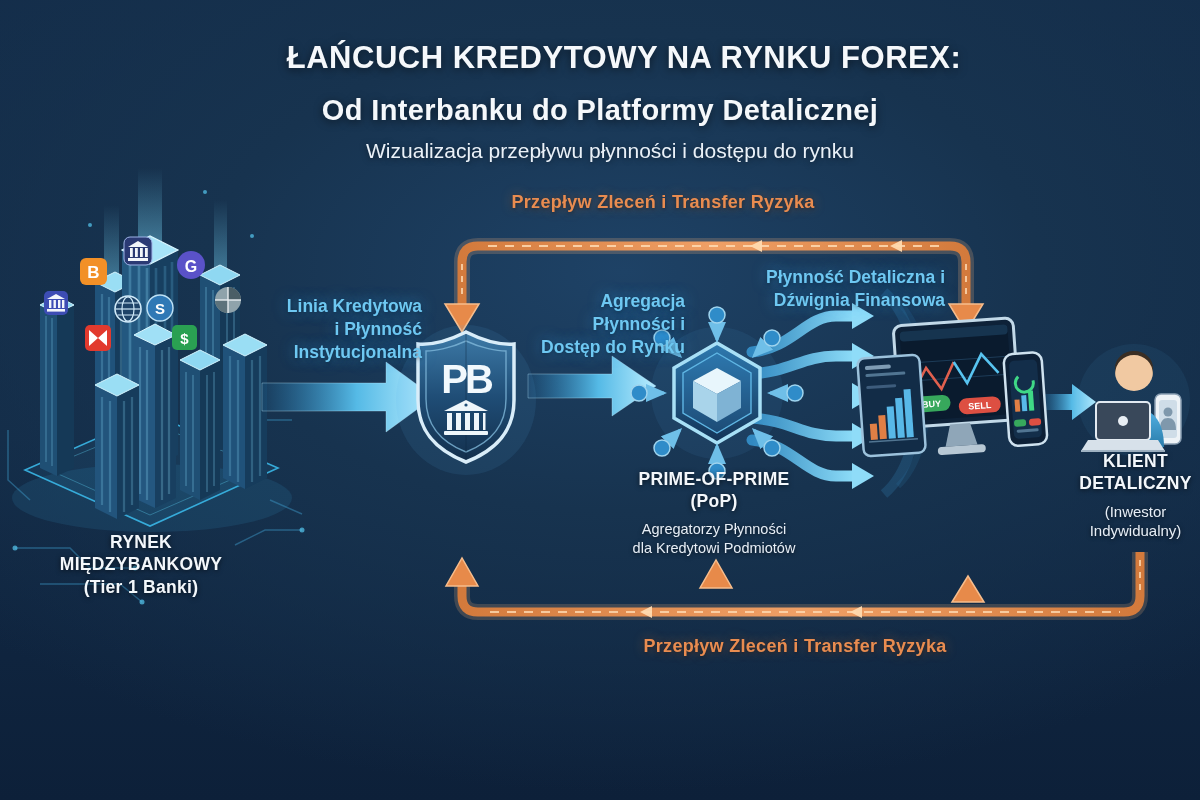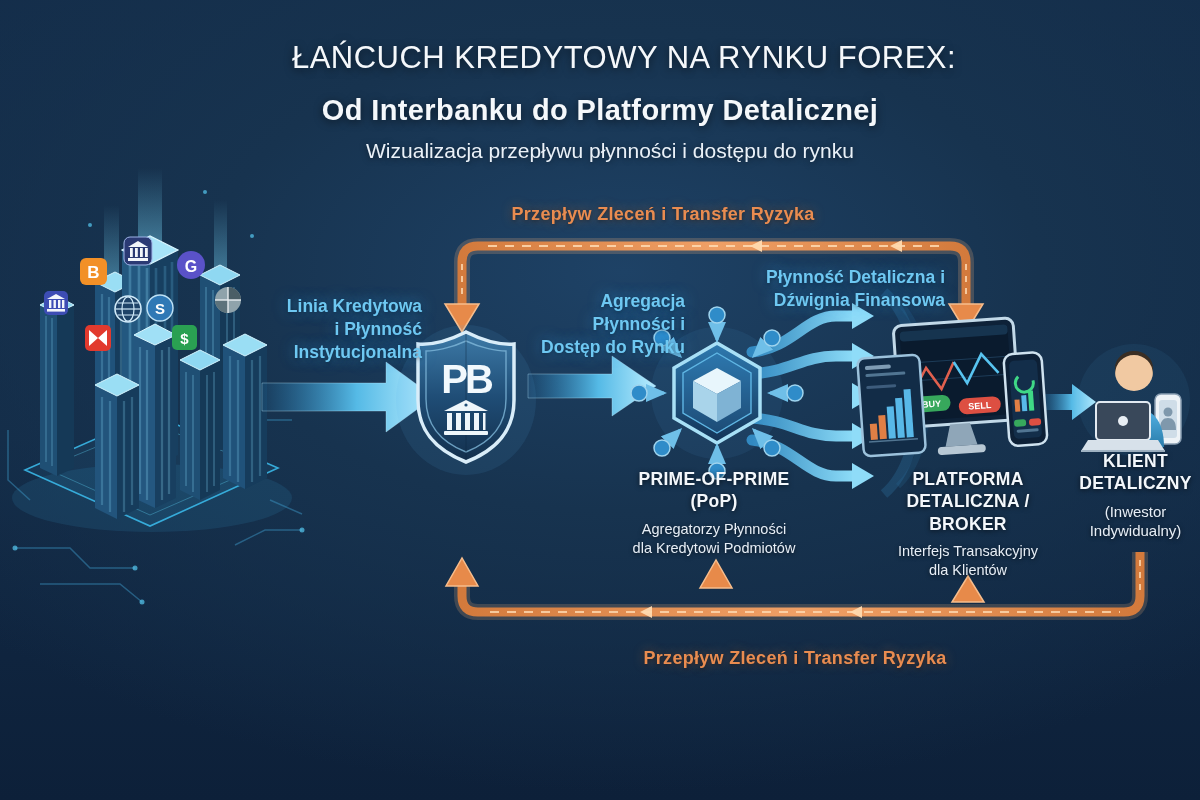--- a/index.html
+++ b/index.html
@@ -6,27 +6,27 @@
   #canvas{
     position:relative;width:1200px;height:800px;overflow:hidden;
     font-family:"Liberation Sans",sans-serif;
     background:
       radial-gradient(ellipse 900px 520px at 52% 34%, #1e4266 0%, #17334f 46%, rgba(23,51,79,0) 100%),
       linear-gradient(180deg,#132c49 0%, #122a46 55%, #0d2039 100%);
   }
   .abs{position:absolute;}
   .center{text-align:center;}
   .pre{white-space:pre-line;}
-  .title-1{font-size:31px;font-weight:400;color:#f5f8fb;letter-spacing:.5px;text-shadow:0 2px 8px rgba(0,0,0,.55);margin-left:48px;}
+  .title-1{font-size:31px;font-weight:700;color:#f5f8fb;letter-spacing:.5px;text-shadow:0 2px 8px rgba(0,0,0,.55);margin-left:48px;}
   .title-2{font-size:29px;font-weight:700;color:#f5f8fb;letter-spacing:.4px;margin-top:18px;text-shadow:0 2px 8px rgba(0,0,0,.55);}
   .subtitle{font-size:21px;font-weight:400;color:#eaf1f8;margin-top:12px;text-shadow:0 1px 6px rgba(0,0,0,.5);margin-left:20px;}
   .node-title{font-size:17.5px;font-weight:700;line-height:1.28;color:#f3f7fb;letter-spacing:.3px;text-shadow:0 1px 5px rgba(0,0,0,.65);}
   .node-desc{font-size:14.5px;font-weight:400;line-height:1.3;color:#e7eef6;margin-top:7px;text-shadow:0 1px 4px rgba(0,0,0,.6);}
   .flow-blue{font-size:17.5px;font-weight:700;line-height:1.32;color:#6ec8f2;text-shadow:0 0 14px rgba(70,180,255,.55),0 1px 4px rgba(0,0,0,.5);text-align:right;}
-  .flow-orange{font-size:18px;font-weight:700;color:#e98c50;letter-spacing:.3px;text-shadow:0 0 12px rgba(235,140,70,.4),0 1px 4px rgba(0,0,0,.5);margin-top:12px;}
+  .flow-orange{font-size:18px;font-weight:700;color:#e98c50;letter-spacing:.3px;text-shadow:0 0 12px rgba(235,140,70,.4),0 1px 4px rgba(0,0,0,.5);}
   svg text{font-family:"Liberation Sans",sans-serif;}
 </style>
 </head>
 <body>
 
 <div id="canvas">
 
   <svg width="1200" height="800" viewBox="0 0 1200 800" class="abs" style="left:0;top:0">
     <defs>
       <linearGradient id="gradArrowH" x1="0" y1="0" x2="1" y2="0">
@@ -386,37 +386,33 @@
 Dostęp do Rynku</div>
 
   <div class="abs center flow-blue pre" style="left:252px;top:295px;width:170px">Linia Kredytowa
 i Płynność
 Instytucjonalna</div>
 
   <div class="abs center flow-blue pre" style="left:715px;top:266px;width:230px">Płynność Detaliczna i
 Dźwignia Finansowa</div>
 
   <div class="abs center" style="left:21px;top:531px;width:240px">
+    <div class="node-title pre">RYNEK
+MIĘDZYBANKOWY
+(Tier 1 Banki)</div>
   </div>
 
 
   <div class="abs center" style="left:599px;top:468px;width:230px">
     <div class="node-title pre">PRIME-OF-PRIME
 (PoP)</div>
     <div class="node-desc pre">Agregatorzy Płynności
 dla Kredytowi Podmiotów</div>
   </div>
 
-  <div class="abs center" style="left:853px;top:468px;width:230px">
-    <div class="node-title pre">PLATFORMA
-DETALICZNA /
-BROKER</div>
-    <div class="node-desc pre">Interfejs Transakcyjny
-dla Klientów</div>
-  </div>
 
   <div class="abs center" style="left:1058px;top:450px;width:155px">
     <div class="node-title pre">KLIENT
 DETALICZNY</div>
     <div class="node-desc pre" style="font-size:15px">(Inwestor
 Indywidualny)</div>
   </div>
 
   <div class="abs center flow-orange" style="left:555px;top:636px;width:480px">Przepływ Zleceń i Transfer Ryzyka</div>
 

